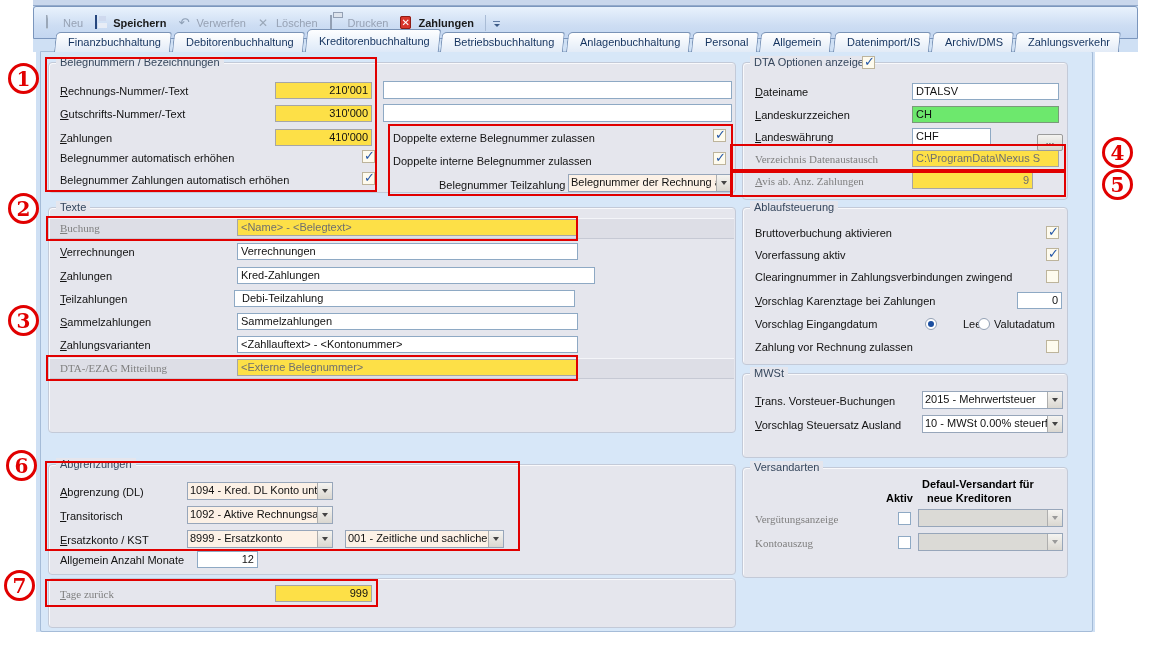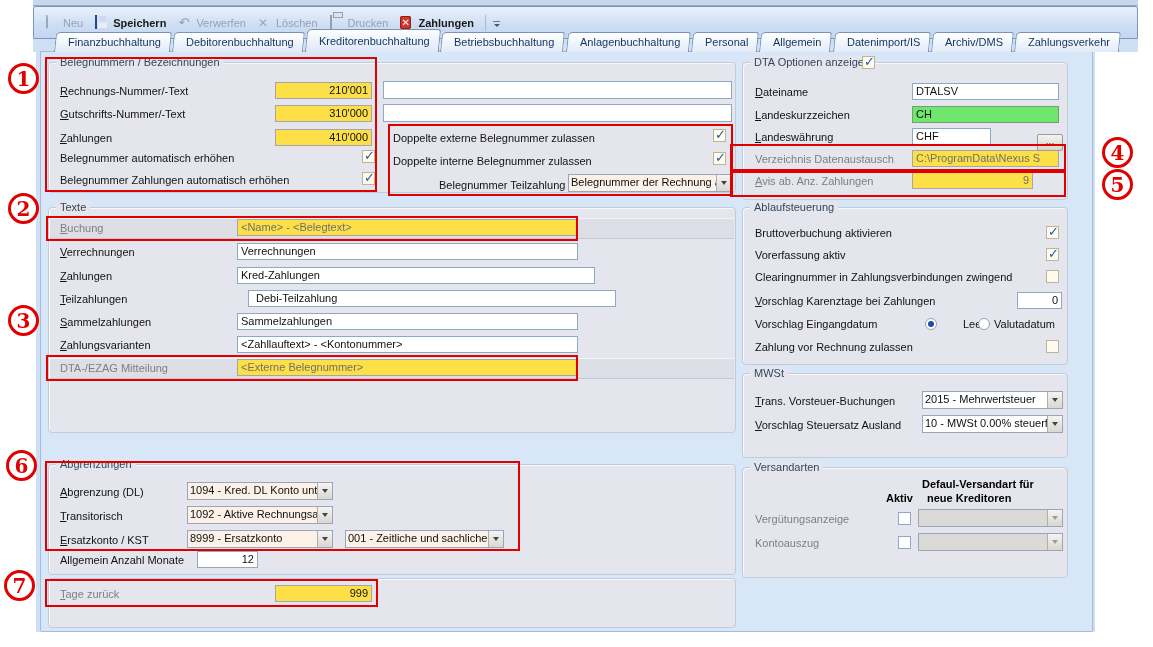--- a/index.html
+++ b/index.html
@@ -42,21 +42,21 @@
   .panel { position:absolute; left:40px; top:51px; width:1053px; height:581px;
     background:#d7e7f8; border:1px solid #a5bcd8; border-radius:0 2px 2px 2px; }
 
   
   .grp { position:absolute; background:#e5e6ed; border:1px solid #c3cad8; border-radius:4px;
     box-shadow:inset 1px 1px 0 rgba(255,255,255,.75); }
   .grp-title { position:absolute; font-size:11px; color:#35465c; background:#e5e6ed;
     padding:0 4px; white-space:nowrap; z-index:2; }
 
   .lbl { position:absolute; font-size:11px; color:#121212; white-space:nowrap; z-index:3; }
-  .lbl.dim { color:#7f7f7f; }
+  .lbl.dim { color:#7f7f7f;font-family:Liberation Serif, serif; }
   .lbl.b { font-weight:bold; color:#000; }
   .u1 u { text-decoration:underline; }
 
   .band { position:absolute; height:21px; background:#dddee6; border-top:1px solid #f4f5f9;
     border-bottom:1px solid #c6c9d4; z-index:1; }
 
   .fld { position:absolute; height:17px; background:#fff; border:1px solid #8ea9c4;
     font-size:11px; color:#111; padding:1px 3px; overflow:hidden; white-space:nowrap; z-index:3; }
   .fld.ro { background:#fde047; border-color:#a6a6a6; }
   .fld.num { text-align:right; }
@@ -203,21 +203,21 @@
   <div class="lbl dim u1" style="left:60px;top:222px;"><u>B</u>uchung</div>
   <div class="fld ro dimtext" style="left:237px;top:219px;width:341px;">&lt;Name&gt; - &lt;Belegtext&gt;</div>
 
   <div class="lbl u1" style="left:60px;top:246px;"><u>V</u>errechnungen</div>
   <div class="fld" style="left:237px;top:243px;width:341px;">Verrechnungen</div>
 
   <div class="lbl u1" style="left:60px;top:270px;"><u>Z</u>ahlungen</div>
   <div class="fld" style="left:237px;top:267px;width:358px;">Kred-Zahlungen</div>
 
   <div class="lbl u1" style="left:60px;top:293px;"><u>T</u>eilzahlungen</div>
-  <div class="fld" style="left:248px;top:290px;width:368px;padding-left:7px;">Debi-Teilzahlung</div>
+  <div class="fld" style="left:234px;top:290px;width:341px;padding-left:7px;">Debi-Teilzahlung</div>
 
   <div class="lbl u1" style="left:60px;top:316px;"><u>S</u>ammelzahlungen</div>
   <div class="fld" style="left:237px;top:313px;width:341px;">Sammelzahlungen</div>
 
   <div class="lbl u1" style="left:60px;top:339px;"><u>Z</u>ahlungsvarianten</div>
   <div class="fld" style="left:237px;top:336px;width:341px;">&lt;Zahllauftext&gt; - &lt;Kontonummer&gt;</div>
 
   <div class="band" style="left:50px;top:358px;width:684px;"></div>
   <div class="lbl dim" style="left:60px;top:362px;">DTA-/EZAG Mitteilung</div>
   <div class="fld ro dimtext" style="left:237px;top:359px;width:341px;">&lt;Externe Belegnummer&gt;</div>

